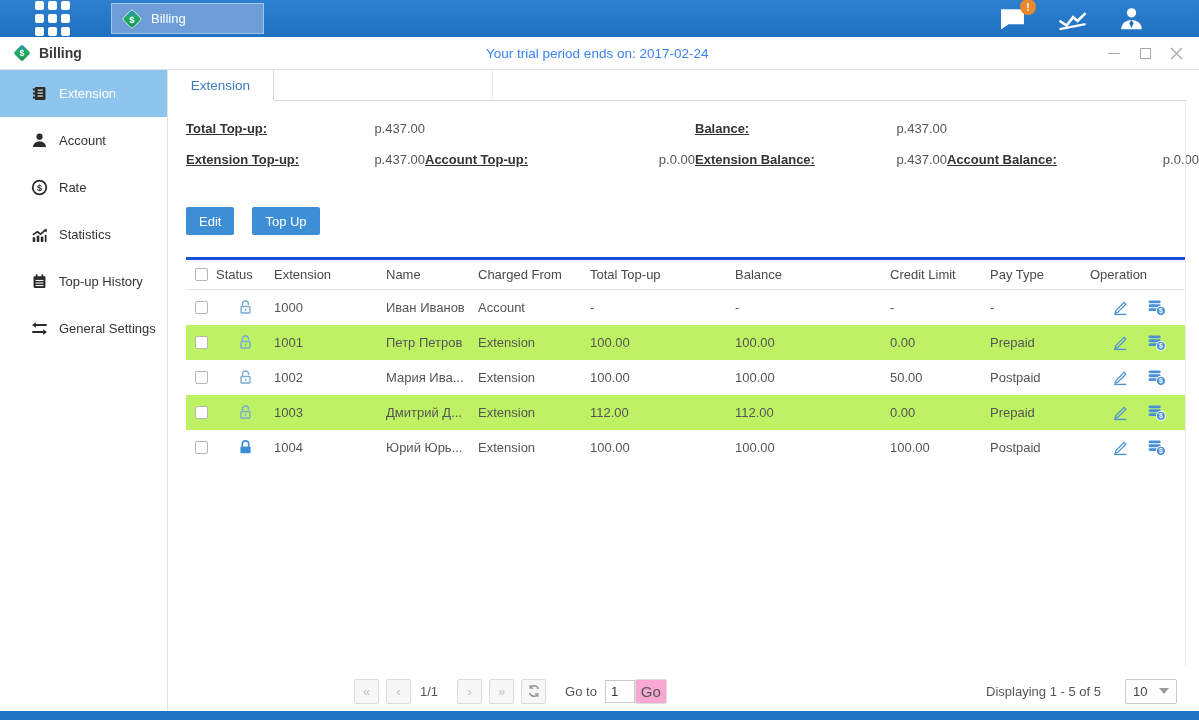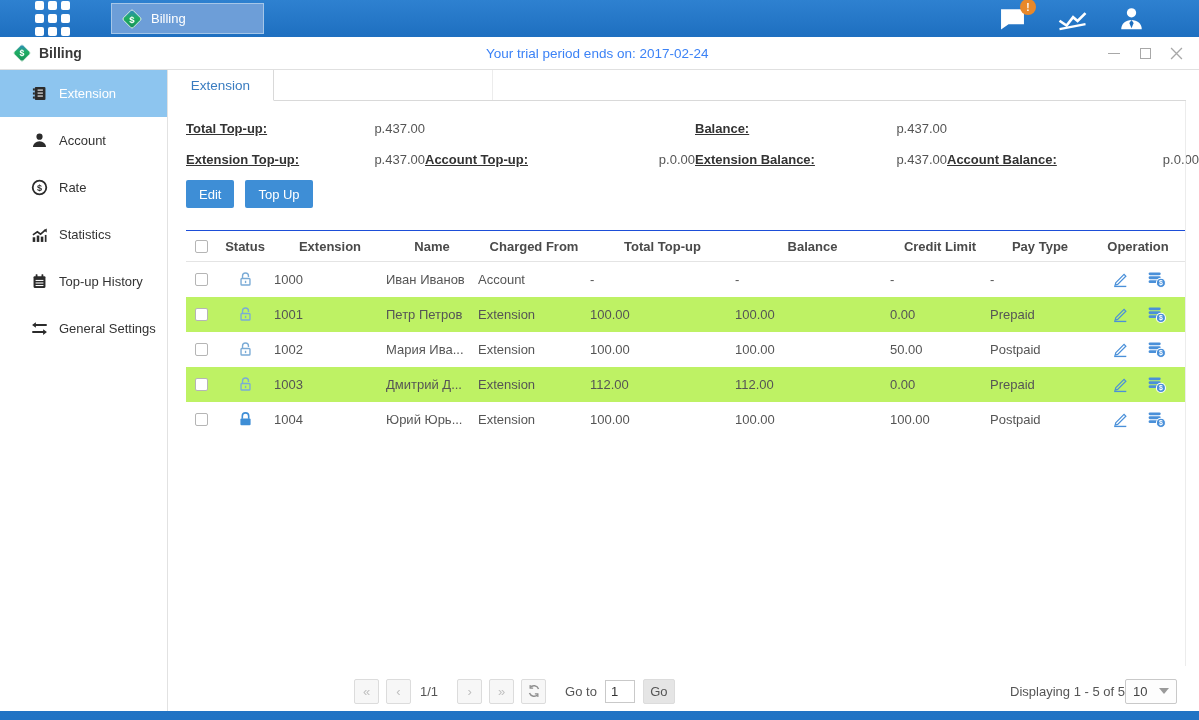--- a/index.html
+++ b/index.html
@@ -79,32 +79,32 @@
   .tab-ghost { width:219px; border-right:1px solid #ececec; }
 
   .summary {
     display:grid;
     grid-template-columns:129px 110px 126px 144px 126px 126px 120px 1fr;
     row-gap:15px; padding:20px 0 0 18px; font-size:13px; line-height:16px;
   }
   .lbl { font-weight:bold; color:#333;text-decoration:underline; }
   .val { color:#555;text-align:right; }
 
-  .btn-row { margin-top:12px; padding-left:18px; display:flex; gap:11px; }
+  .btn-row { margin-top:39px; padding-left:18px; display:flex; gap:18px; }
   .btn {
     background:#3e8ed6; color:#fff; border:none; border-radius:2px;
     height:28px; padding:0 13px; font-size:13px; font-family:inherit; cursor:pointer;
   }
 
   
   .table-wrap { margin:22px 13px 0 18px; }
   table.ext-table { width:100%; border-collapse:collapse; table-layout:fixed; font-size:13px; color:#555; }
   .ext-table th {
-    height:31px; font-weight:bold; color:#4a4a4a; text-align:center;
-    border-top:1px solid #1d4ed8; border-bottom:1px solid #e4e4e4;
+    height:31px; font-weight:normal; color:#4a4a4a; text-align:left;
+    border-top:3px solid #1d4ed8; border-bottom:1px solid #e4e4e4;
   }
   .ext-table td { height:35px; text-align:left; }
   .ext-table tr.alt td { background:#bef264; }
   .ext-table th:nth-child(1), .ext-table td:nth-child(1) { width:30px; }
   .ext-table th:nth-child(2), .ext-table td:nth-child(2) { width:58px; }
   .ext-table th:nth-child(3), .ext-table td:nth-child(3) { width:112px; }
   .ext-table th:nth-child(4), .ext-table td:nth-child(4) { width:92px; }
   .ext-table th:nth-child(5), .ext-table td:nth-child(5) { width:112px; }
   .ext-table th:nth-child(6), .ext-table td:nth-child(6) { width:145px; }
   .ext-table th:nth-child(7), .ext-table td:nth-child(7) { width:155px; }
@@ -130,24 +130,24 @@
     color:#c0c0c0; font-size:13px; display:flex; align-items:center; justify-content:center;
     margin-right:7px; cursor:pointer;
   }
   .pg-num { margin:0 19px 0 2px; color:#555; }
   .goto-lbl { margin:0 8px 0 12px; }
   .goto-input {
     width:30px; height:23px; border:1px solid #c9c9c9; font-size:13px; font-family:inherit;
     padding-left:5px; color:#333;
   }
   .go-btn {
-    width:32px; height:25px; margin-left:8px; background:#e5e5e5; border:1px solid #dcdcdc;
-    border-radius:2px; color:#555; font-size:13px; font-family:inherit; cursor:pointer;
-  }
-  .pager-right { margin-left:auto; display:flex; align-items:center; gap:0; }
+    width:32px; height:25px; background:#f9a8d4; border:1px solid #dcdcdc;
+    border-radius:2px; color:#555; font-size:15px; font-family:inherit; cursor:pointer;
+  }
+  .pager-right { margin-left:auto; display:flex; align-items:center; gap:24px; }
   .size-select {
     width:52px; height:25px; border:1px solid #c9c9c9; background:#fdfdfd; border-radius:2px;
     display:flex; align-items:center; padding:0 7px; cursor:pointer; color:#444;
   }
   .size-select .caret {
     margin-left:auto; width:0; height:0;
     border-left:5px solid transparent; border-right:5px solid transparent; border-top:6px solid #9a9a9a;
   }
 </style>
 </head>

